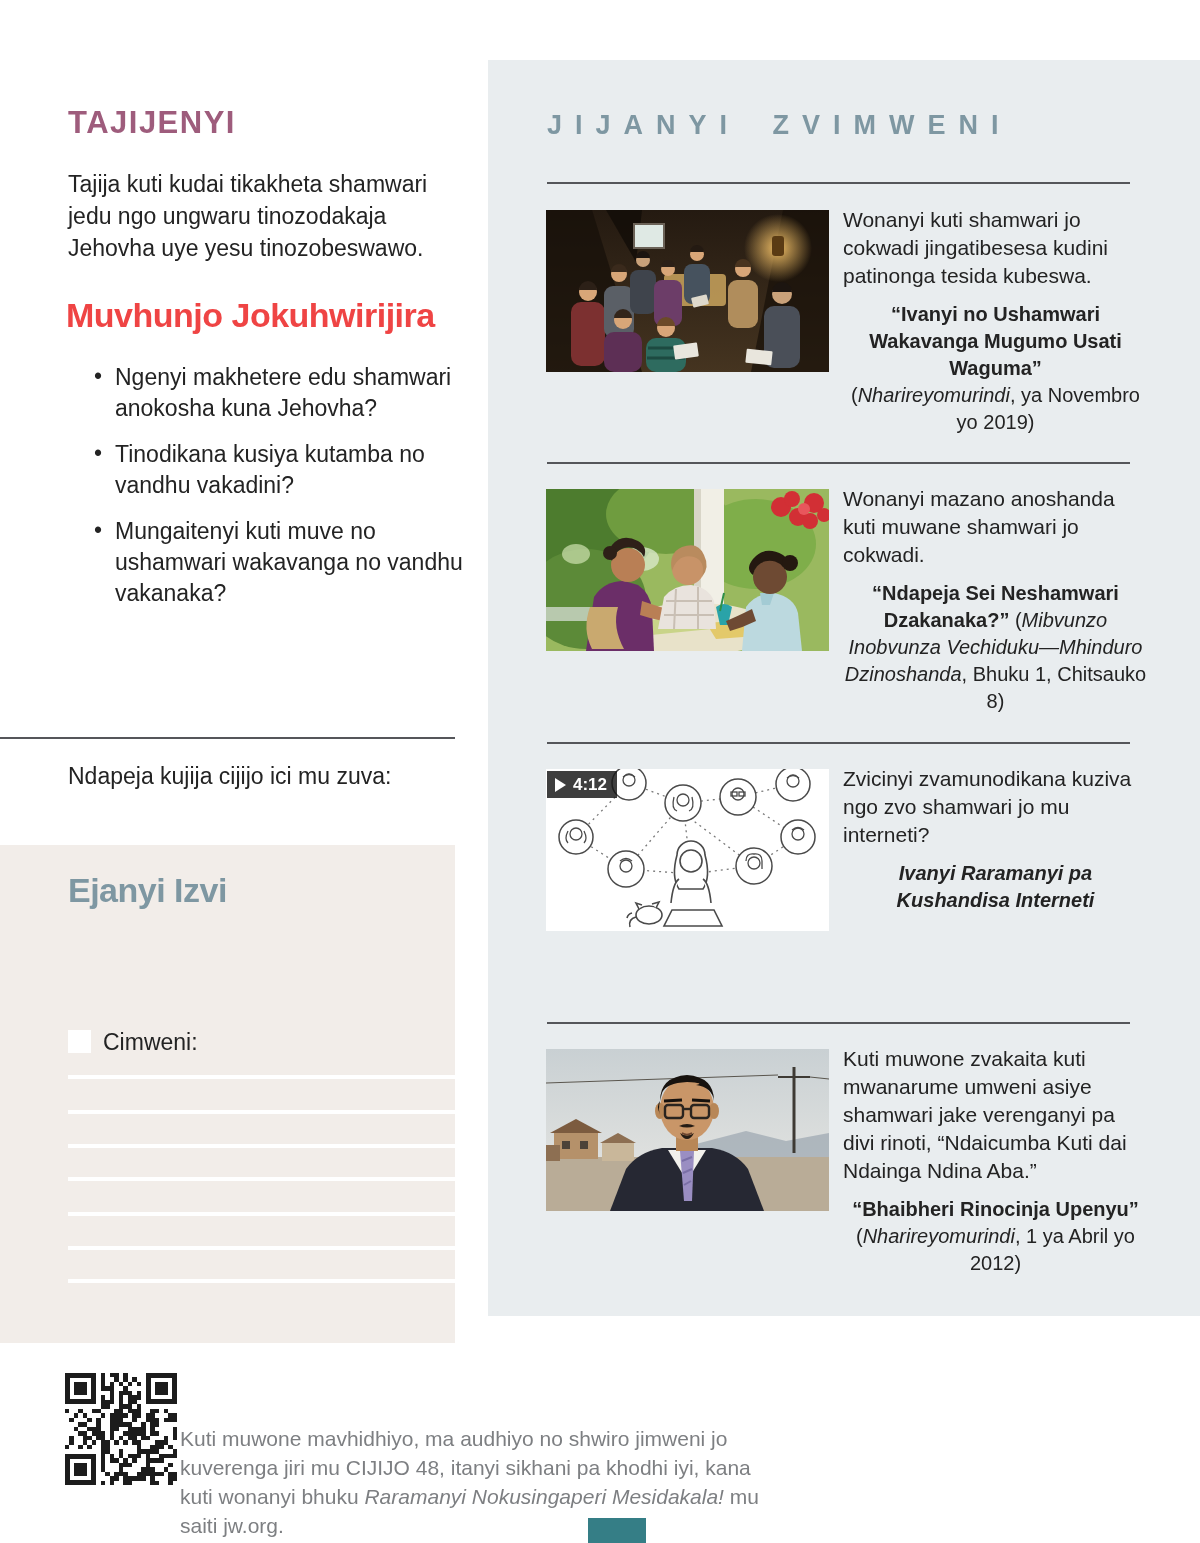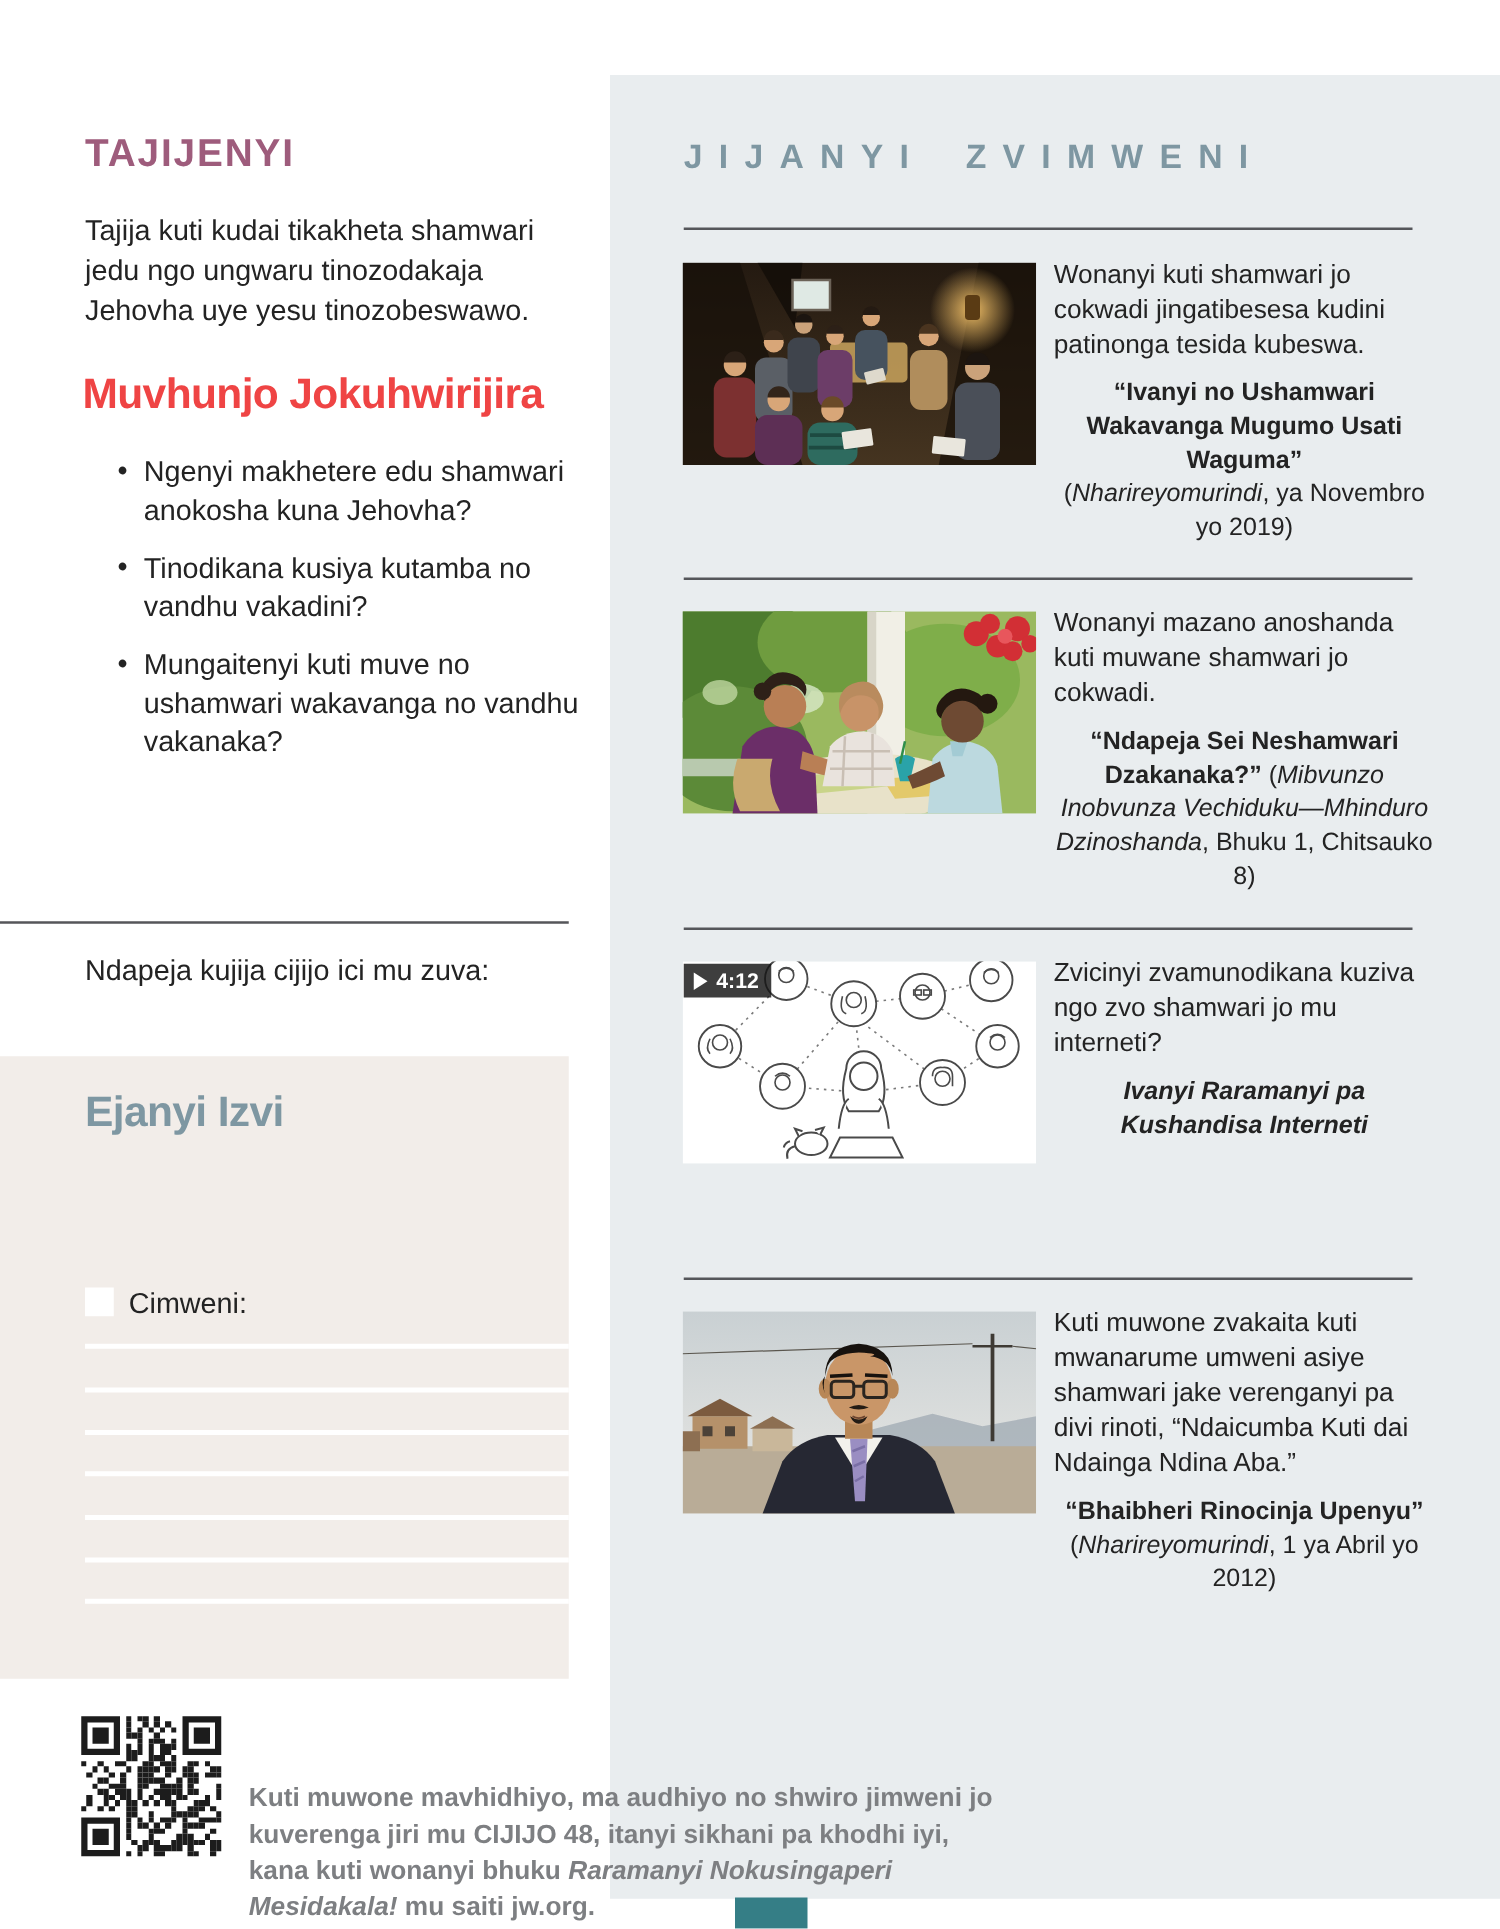--- a/index.html
+++ b/index.html
@@ -20,21 +20,21 @@
   .todo-box{position:absolute;left:0;top:845px;width:455px;height:498px;background:#f2ede9;}
   .todo-title{position:absolute;left:68px;top:26px;font-size:34px;font-weight:bold;color:#7e97a2;letter-spacing:-0.5px;}
   .todo-item{position:absolute;left:68px;width:350px;font-size:23px;line-height:31px;}
   .todo-item .box{position:absolute;left:0;top:3px;width:23px;height:23px;background:#fff;}
   .todo-item .lbl{display:block;padding-left:35px;}
   .todo-item.i0{top:96px;}
   .todo-item.i1{top:182px;}
   .write-line{position:absolute;left:68px;width:387px;height:4px;background:#fff;}
 
   
-  .right-col{position:absolute;left:488px;top:60px;width:712px;height:1459px;background:#e9edef;}
+  .right-col{position:absolute;left:488px;top:60px;width:712px;height:1256px;background:#e9edef;}
   .rc-title{position:absolute;left:59px;top:50px;font-size:27px;font-weight:bold;color:#7e97a2;
             letter-spacing:13px;word-spacing:12px;white-space:nowrap;}
   .rc-rule{position:absolute;left:59px;width:583px;height:2px;background:#55565a;}
   .rc-rule.r0{top:122px;} .rc-rule.r1{top:402px;} .rc-rule.r2{top:682px;} .rc-rule.r3{top:962px;}
   .section{position:absolute;left:58px;width:600px;height:230px;padding-left:28px;}
   .section.s0{top:150px;} .section.s1{top:429px;} .section.s2{top:709px;} .section.s3{top:989px;}
   .thumb{position:absolute;left:0;top:0;width:283px;height:162px;overflow:hidden;}
   .thumb svg{display:block;}
   .sec-text{position:absolute;left:297px;top:-4px;width:305px;font-size:21px;line-height:28px;}
   .sec-text p{margin:0 0 11px 0;}
@@ -49,22 +49,22 @@
             border-bottom:7px solid transparent;margin-right:7px;}
   .badge .dur{color:#fff;font-size:17px;font-weight:bold;}
 
   
   .qr{position:absolute;left:65px;top:1373px;width:112px;height:112px;background:#fff;}
   .qr-cells{position:absolute;inset:0;display:grid;grid-template-columns:repeat(25,1fr);grid-template-rows:repeat(25,1fr);}
   .qr-cells i.on{background:#1c1c1c;}
   .finder{position:absolute;width:31px;height:31px;border:5px solid #1c1c1c;box-sizing:border-box;}
   .finder::before{content:"";position:absolute;left:4px;top:4px;width:13px;height:13px;background:#1c1c1c;}
   .finder.tl{left:0;top:0;} .finder.tr{right:0;top:0;} .finder.bl{left:0;bottom:0;}
-  .footer-note{position:absolute;left:199px;top:1424px;width:608px;font-size:21px;line-height:29px;
-               font-weight:bold;color:#7d7f82;}
+  .footer-note{position:absolute;left:180px;top:1424px;width:608px;font-size:21px;line-height:29px;
+               font-weight:normal;color:#7d7f82;}
   .footer-note .it{font-style:italic;}
   .page-tab{position:absolute;left:588px;top:1518px;width:58px;height:25px;background:#357e86;}
 </style>
 </head>
 <body>
 
 <div class="page">
 
   <div class="goal-title">TAJIJENYI</div>
   <div class="goal-text">Tajija kuti kudai tikakheta shamwari jedu ngo ungwaru tinozodakaja Jehovha uye yesu tinozobeswawo.</div>

